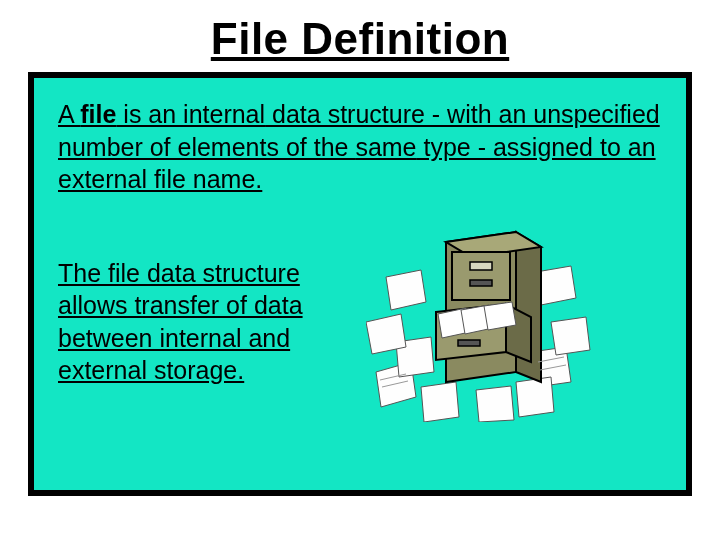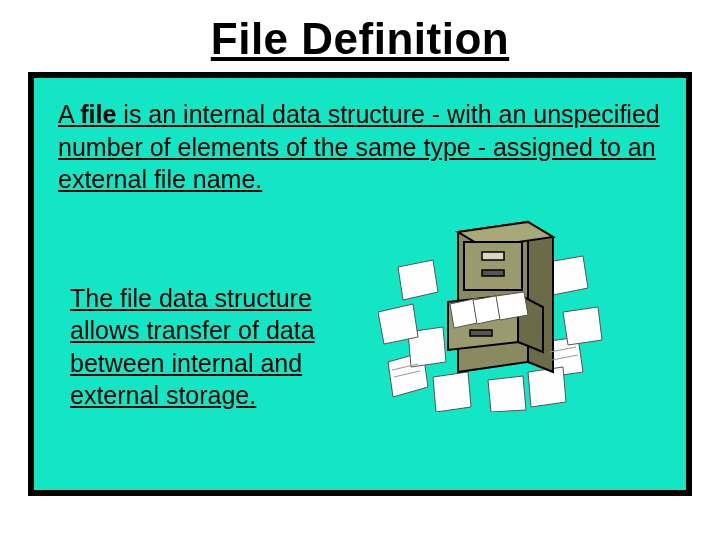--- a/index.html
+++ b/index.html
@@ -30,29 +30,28 @@
     border: 6px solid #000;
     background: #13e6c4;
     padding: 20px 24px 28px 24px;
     height: 424px;
     position: relative;
   }
   .def-line {
     font-size: 25px;
     color: #000;
     line-height: 1.3;
-    margin-bottom: 16px;
+    margin-bottom: 26px;
   }
   .def-line .b { font-weight: 900; font-family: "Arial Black", Arial, sans-serif; }
   .def-line .u { text-decoration: underline; }
   .second-row {
     display: flex;
-    align-items: flex-end;
+    align-items: center;
     gap: 8px;
-    margin-left: 12px;
   }
   .second-text {
     font-size: 25px;
     color: #000;
     line-height: 1.3;
     flex: 0 0 300px;
   }
   .illus {
     flex: 0 0 auto;
     width: 230px;

